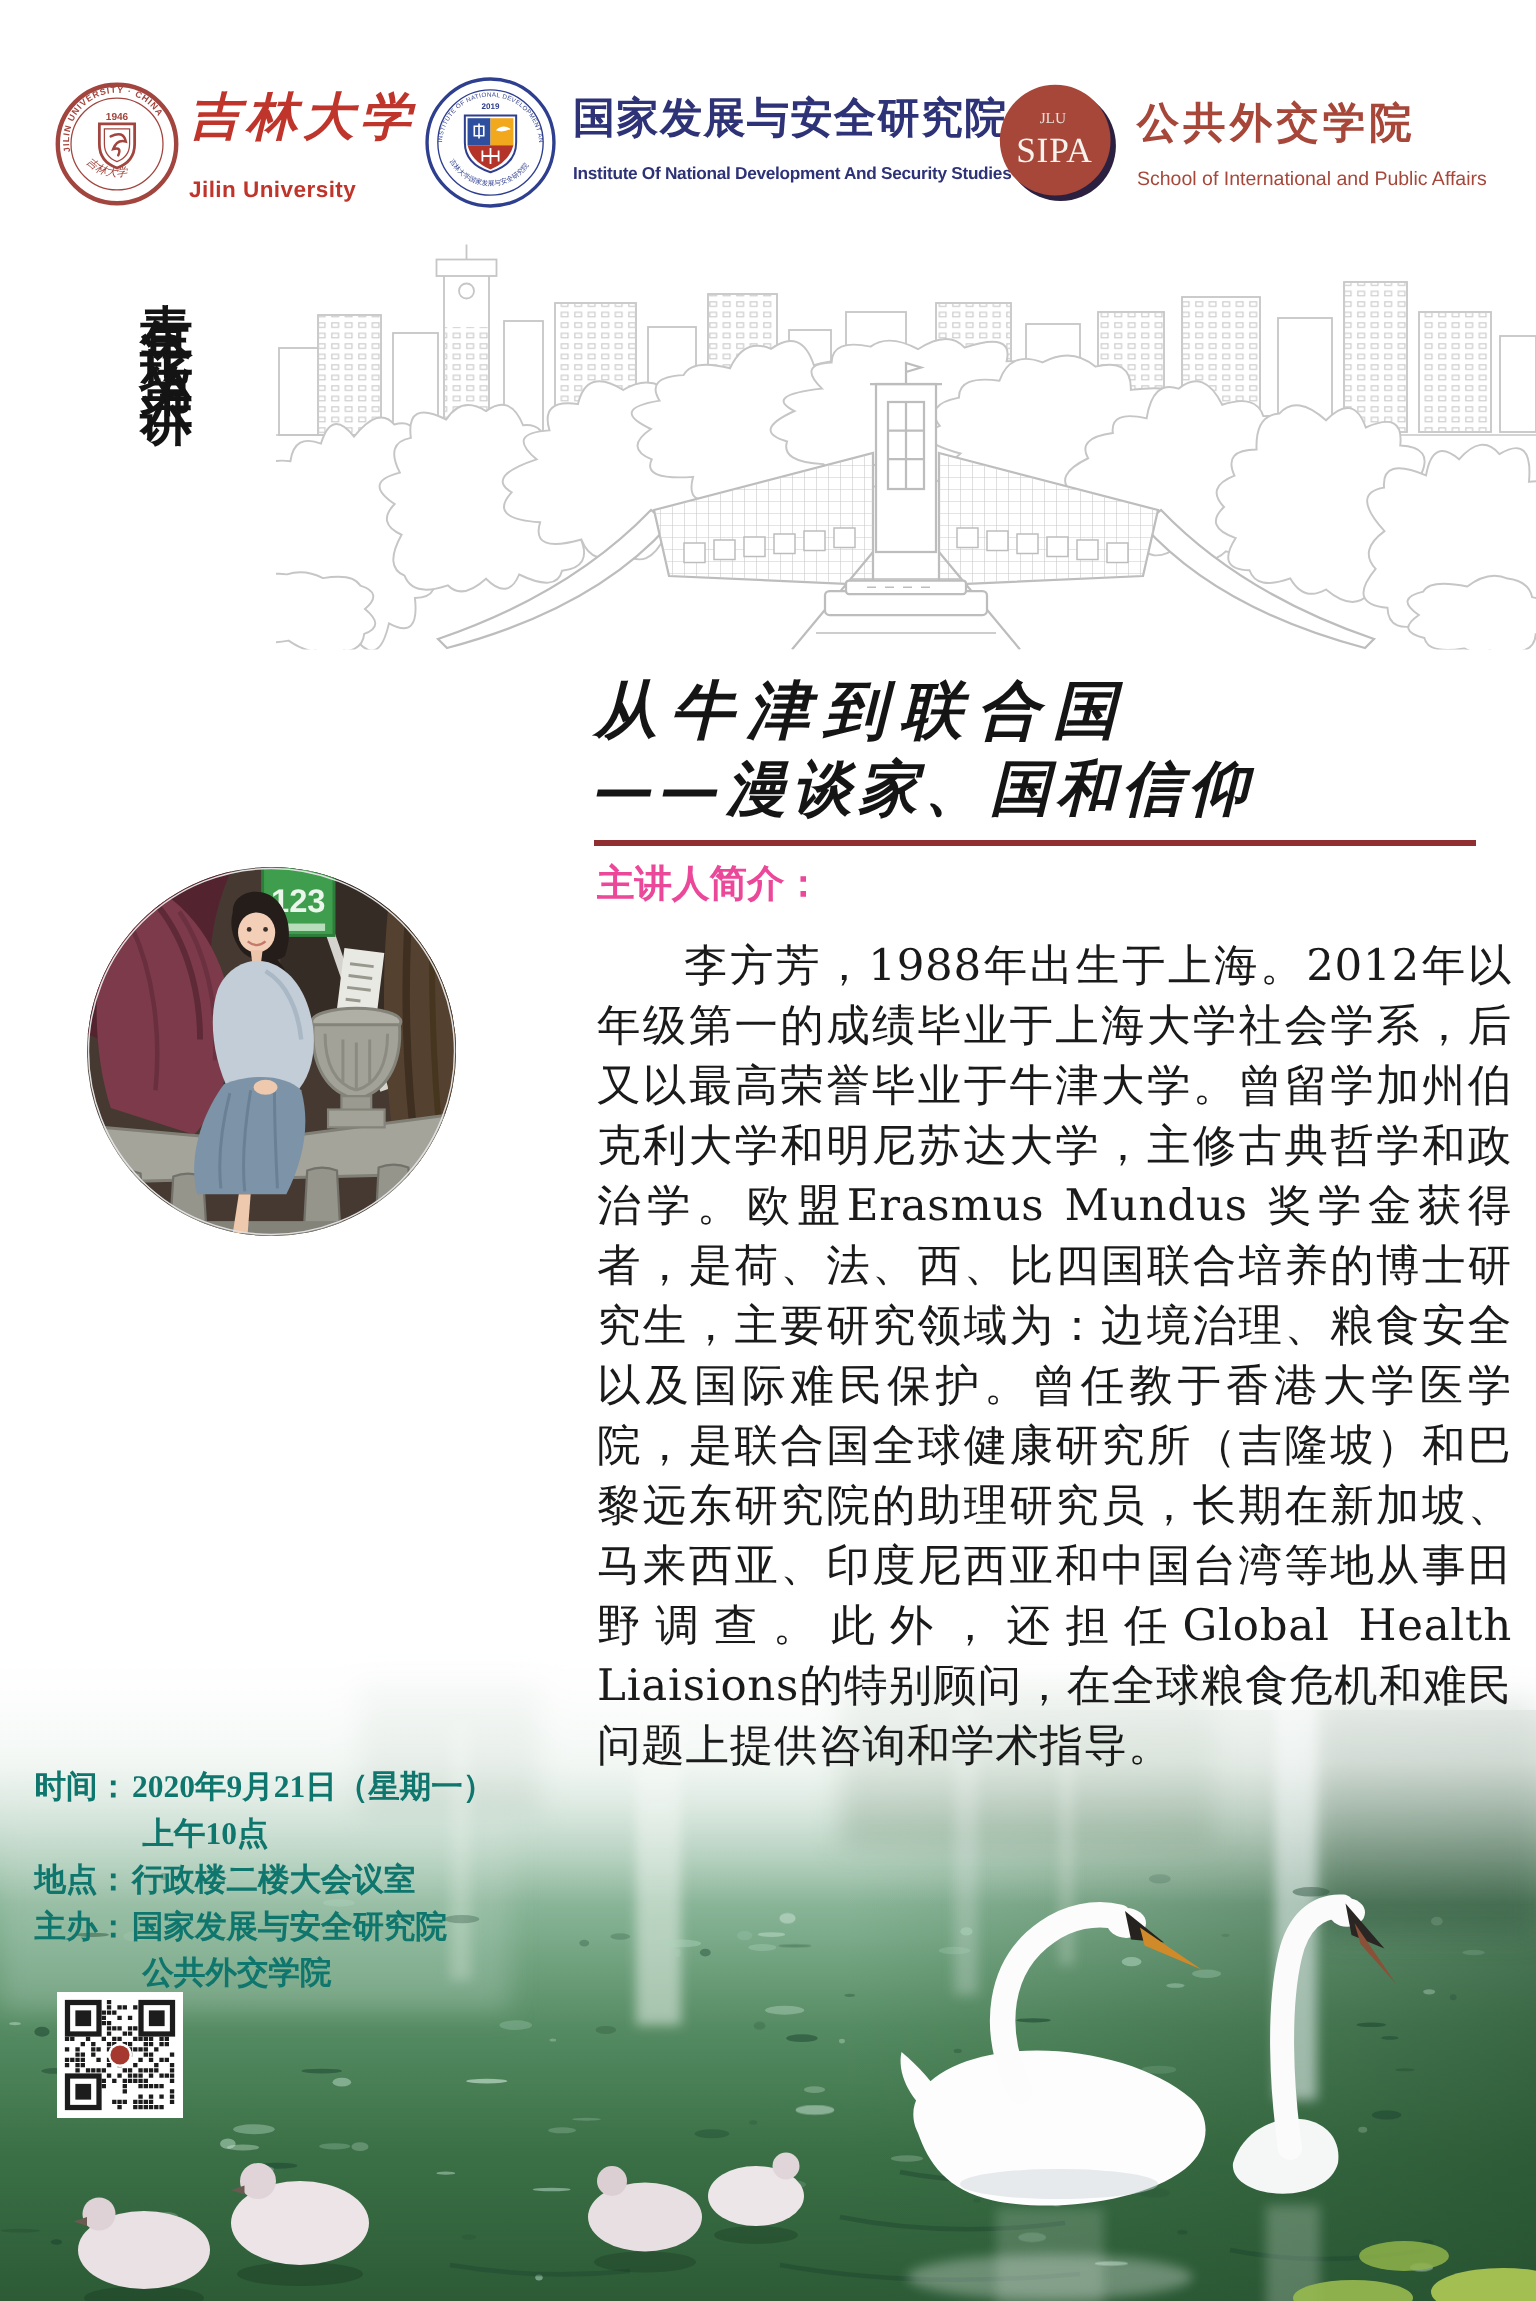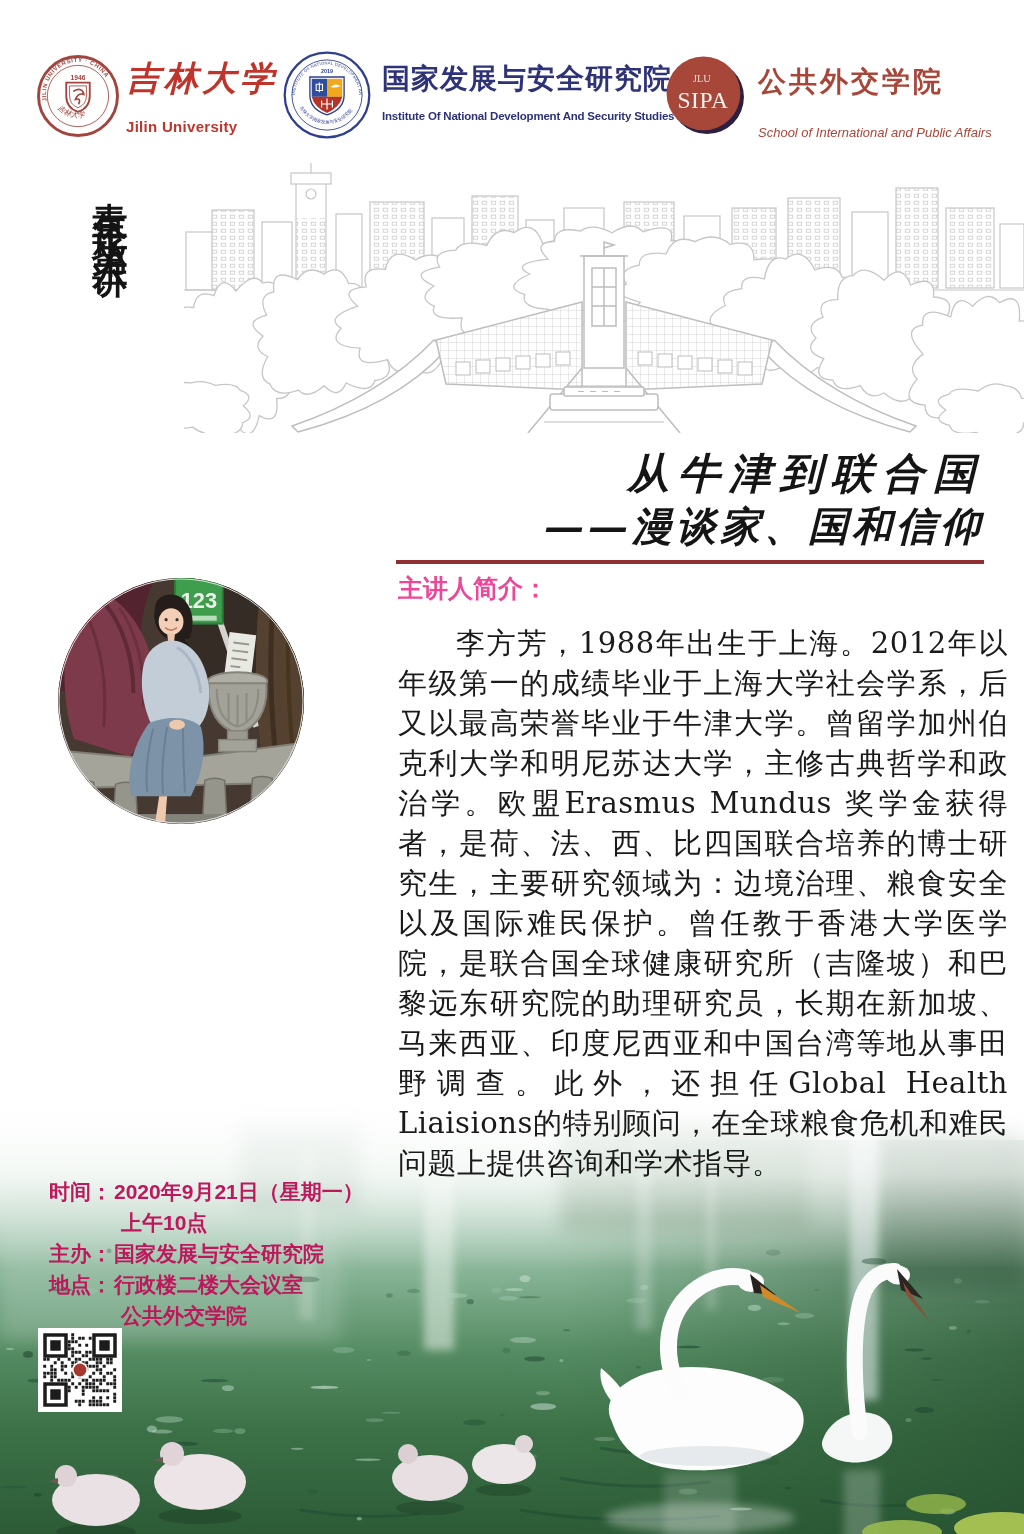--- a/index.html
+++ b/index.html
@@ -15,47 +15,47 @@
   .jlu-cn{font-family:"DejaVu Serif", serif;font-weight:900;font-style:italic;font-size:34px;
           color:#bf352b;letter-spacing:4px;line-height:40px;}
   .jlu-en{font-size:15px;font-weight:700;color:#bf352b;margin-top:20px;letter-spacing:0.3px;}
   #indss-text{left:382px;top:62px;}
   .indss-cn{font-family:"DejaVu Serif", serif;font-weight:700;font-size:28px;color:#2e3277;
             letter-spacing:1px;line-height:34px;}
   .indss-en{font-size:11.5px;font-weight:600;color:#2e3277;margin-top:14px;letter-spacing:-0.2px;}
   #sipa-text{left:758px;top:66px;}
   .sipa-cn{font-family:"DejaVu Serif", serif;font-weight:600;font-size:28px;color:#a6473a;
            letter-spacing:3px;line-height:32px;}
-  .sipa-en{font-size:13px;font-weight:500;color:#a6473a;margin-top:27px;font-style:italic;}
+  .sipa-en{font-size:13px;font-weight:500;color:#a6473a;margin-top:13px;}
   
   .banner{position:absolute;left:86px;top:174px;height:360px;
           writing-mode:vertical-rl;text-orientation:upright;
           font-family:"DejaVu Serif", serif;font-weight:900;font-size:35px;color:#141414;
           letter-spacing:10px;}
   
   #lineart{position:absolute;left:184px;top:158px;width:840px;height:275px;}
   
-  .title-block{position:absolute;left:396px;top:448px;width:588px;text-align:right;}
+  .title-block{position:absolute;left:396px;top:448px;width:588px;text-align:left;}
   .title-l1{font-family:"DejaVu Serif", serif;font-weight:800;font-style:italic;font-size:42px;
             color:#151515;letter-spacing:9px;line-height:52px;}
   .title-l2{font-family:"DejaVu Serif", serif;font-weight:800;font-style:italic;font-size:40px;
             color:#151515;letter-spacing:4px;line-height:52px;}
   .title-rule{height:4px;background:#8f2f31;margin-top:8px;}
   
   .bio-label{position:absolute;left:398px;top:572px;font-size:25px;font-weight:700;color:#ec4899;}
   .bio-text{position:absolute;left:398px;top:604px;width:610px;
             font-family:"DejaVu Serif", serif;font-size:29px;line-height:40px;color:#1a1a1a;
             text-align:justify;text-indent:2em;letter-spacing:0.5px;z-index:3;margin-top:19px;}
   
   .portrait{position:absolute;left:58px;top:578px;width:246px;height:246px;z-index:2;}
   
   .pond{position:absolute;left:0;top:1080px;width:1024px;height:454px;z-index:1;}
   
-  .event{position:absolute;left:49px;top:1176px;z-index:4;font-size:21px;font-weight:600;
-         color:#be185d;line-height:31px;}
+  .event{position:absolute;left:23px;top:1176px;z-index:4;font-size:21px;font-weight:600;
+         color:#0f766e;line-height:31px;font-family:Liberation Serif, serif;}
   .ev-row{white-space:nowrap;}
   .ev-label{display:inline-block;}
   .ev-value{display:inline-block;margin-left:2px;}
   .ev-indent{padding-left:70px;}
   
   .qr{position:absolute;left:38px;top:1328px;width:84px;height:84px;z-index:4;}
 </style>
 </head>
 <body>
 
@@ -475,24 +475,24 @@
   </svg>
 
   <div class="event">
     <div class="ev-row">
       <span class="ev-label">时间：</span><span class="ev-value">2020年9月21日（星期一）</span>
     </div>
     <div class="ev-row ev-indent">
       <span class="ev-value">上午10点</span>
     </div>
     <div class="ev-row">
-      <span class="ev-label">主办：</span><span class="ev-value">国家发展与安全研究院</span>
+      <span class="ev-label">地点：</span><span class="ev-value">行政楼二楼大会议室</span>
     </div>
     <div class="ev-row">
-      <span class="ev-label">地点：</span><span class="ev-value">行政楼二楼大会议室</span>
+      <span class="ev-label">主办：</span><span class="ev-value">国家发展与安全研究院</span>
     </div>
     <div class="ev-row ev-indent">
       <span class="ev-value">公共外交学院</span>
     </div>
   </div>
 
   <svg class="qr" viewBox="0 0 84 84">
     <rect x="0" y="0" width="84" height="84" fill="#ffffff"></rect>
     <g id="qr-modules">
         <path d="M33.25 5.25h2.9v2.9h-2.9ZM33.25 8.75h2.9v2.9h-2.9ZM40.25 8.75h2.9v2.9h-2.9ZM43.75 8.75h2.9v2.9h-2.9ZM50.75 8.75h2.9v2.9h-2.9ZM29.75 12.25h2.9v2.9h-2.9ZM33.25 12.25h2.9v2.9h-2.9ZM36.75 12.25h2.9v2.9h-2.9ZM29.75 15.75h2.9v2.9h-2.9ZM40.25 15.75h2.9v2.9h-2.9ZM47.25 15.75h2.9v2.9h-2.9ZM29.75 19.25h2.9v2.9h-2.9ZM33.25 19.25h2.9v2.9h-2.9ZM33.25 22.75h2.9v2.9h-2.9ZM36.75 22.75h2.9v2.9h-2.9ZM40.25 22.75h2.9v2.9h-2.9ZM47.25 22.75h2.9v2.9h-2.9ZM50.75 22.75h2.9v2.9h-2.9ZM33.25 26.25h2.9v2.9h-2.9ZM43.75 26.25h2.9v2.9h-2.9ZM47.25 26.25h2.9v2.9h-2.9ZM5.25 29.75h2.9v2.9h-2.9ZM8.75 29.75h2.9v2.9h-2.9ZM19.25 29.75h2.9v2.9h-2.9ZM29.75 29.75h2.9v2.9h-2.9ZM36.75 29.75h2.9v2.9h-2.9ZM40.25 29.75h2.9v2.9h-2.9ZM50.75 29.75h2.9v2.9h-2.9ZM54.25 29.75h2.9v2.9h-2.9ZM57.75 29.75h2.9v2.9h-2.9ZM61.25 29.75h2.9v2.9h-2.9ZM68.25 29.75h2.9v2.9h-2.9ZM71.75 29.75h2.9v2.9h-2.9ZM15.75 33.25h2.9v2.9h-2.9ZM22.75 33.25h2.9v2.9h-2.9ZM33.25 33.25h2.9v2.9h-2.9ZM36.75 33.25h2.9v2.9h-2.9ZM43.75 33.25h2.9v2.9h-2.9ZM47.25 33.25h2.9v2.9h-2.9ZM57.75 33.25h2.9v2.9h-2.9ZM61.25 33.25h2.9v2.9h-2.9ZM68.25 33.25h2.9v2.9h-2.9ZM71.75 33.25h2.9v2.9h-2.9ZM5.25 36.75h2.9v2.9h-2.9ZM12.25 36.75h2.9v2.9h-2.9ZM22.75 36.75h2.9v2.9h-2.9ZM26.25 36.75h2.9v2.9h-2.9ZM33.25 36.75h2.9v2.9h-2.9ZM36.75 36.75h2.9v2.9h-2.9ZM40.25 36.75h2.9v2.9h-2.9ZM47.25 36.75h2.9v2.9h-2.9ZM50.75 36.75h2.9v2.9h-2.9ZM54.25 36.75h2.9v2.9h-2.9ZM57.75 36.75h2.9v2.9h-2.9ZM64.75 36.75h2.9v2.9h-2.9ZM12.25 40.25h2.9v2.9h-2.9ZM15.75 40.25h2.9v2.9h-2.9ZM22.75 40.25h2.9v2.9h-2.9ZM47.25 40.25h2.9v2.9h-2.9ZM57.75 40.25h2.9v2.9h-2.9ZM61.25 40.25h2.9v2.9h-2.9ZM75.25 40.25h2.9v2.9h-2.9ZM5.25 43.75h2.9v2.9h-2.9ZM8.75 43.75h2.9v2.9h-2.9ZM12.25 43.75h2.9v2.9h-2.9ZM15.75 43.75h2.9v2.9h-2.9ZM26.25 43.75h2.9v2.9h-2.9ZM33.25 43.75h2.9v2.9h-2.9ZM36.75 43.75h2.9v2.9h-2.9ZM54.25 43.75h2.9v2.9h-2.9ZM61.25 43.75h2.9v2.9h-2.9ZM68.25 43.75h2.9v2.9h-2.9ZM71.75 43.75h2.9v2.9h-2.9ZM5.25 47.25h2.9v2.9h-2.9ZM12.25 47.25h2.9v2.9h-2.9ZM15.75 47.25h2.9v2.9h-2.9ZM33.25 47.25h2.9v2.9h-2.9ZM40.25 47.25h2.9v2.9h-2.9ZM50.75 47.25h2.9v2.9h-2.9ZM64.75 47.25h2.9v2.9h-2.9ZM75.25 47.25h2.9v2.9h-2.9ZM12.25 50.75h2.9v2.9h-2.9ZM19.25 50.75h2.9v2.9h-2.9ZM22.75 50.75h2.9v2.9h-2.9ZM26.25 50.75h2.9v2.9h-2.9ZM29.75 50.75h2.9v2.9h-2.9ZM43.75 50.75h2.9v2.9h-2.9ZM47.25 50.75h2.9v2.9h-2.9ZM54.25 50.75h2.9v2.9h-2.9ZM57.75 50.75h2.9v2.9h-2.9ZM61.25 50.75h2.9v2.9h-2.9ZM64.75 50.75h2.9v2.9h-2.9ZM75.25 50.75h2.9v2.9h-2.9ZM33.25 54.25h2.9v2.9h-2.9ZM40.25 54.25h2.9v2.9h-2.9ZM47.25 54.25h2.9v2.9h-2.9ZM50.75 54.25h2.9v2.9h-2.9ZM54.25 54.25h2.9v2.9h-2.9ZM61.25 54.25h2.9v2.9h-2.9ZM68.25 54.25h2.9v2.9h-2.9ZM71.75 54.25h2.9v2.9h-2.9ZM75.25 54.25h2.9v2.9h-2.9ZM29.75 57.75h2.9v2.9h-2.9ZM36.75 57.75h2.9v2.9h-2.9ZM43.75 57.75h2.9v2.9h-2.9ZM47.25 57.75h2.9v2.9h-2.9ZM50.75 57.75h2.9v2.9h-2.9ZM54.25 57.75h2.9v2.9h-2.9ZM57.75 57.75h2.9v2.9h-2.9ZM75.25 57.75h2.9v2.9h-2.9ZM29.75 61.25h2.9v2.9h-2.9ZM43.75 61.25h2.9v2.9h-2.9ZM54.25 61.25h2.9v2.9h-2.9ZM57.75 61.25h2.9v2.9h-2.9ZM61.25 61.25h2.9v2.9h-2.9ZM64.75 61.25h2.9v2.9h-2.9ZM68.25 61.25h2.9v2.9h-2.9ZM43.75 64.75h2.9v2.9h-2.9ZM75.25 64.75h2.9v2.9h-2.9ZM54.25 68.25h2.9v2.9h-2.9ZM61.25 68.25h2.9v2.9h-2.9ZM68.25 68.25h2.9v2.9h-2.9ZM75.25 68.25h2.9v2.9h-2.9ZM36.75 71.75h2.9v2.9h-2.9ZM40.25 71.75h2.9v2.9h-2.9ZM43.75 71.75h2.9v2.9h-2.9ZM50.75 71.75h2.9v2.9h-2.9ZM54.25 71.75h2.9v2.9h-2.9ZM57.75 71.75h2.9v2.9h-2.9ZM61.25 71.75h2.9v2.9h-2.9ZM75.25 71.75h2.9v2.9h-2.9ZM40.25 75.25h2.9v2.9h-2.9ZM50.75 75.25h2.9v2.9h-2.9ZM54.25 75.25h2.9v2.9h-2.9ZM57.75 75.25h2.9v2.9h-2.9ZM61.25 75.25h2.9v2.9h-2.9ZM64.75 75.25h2.9v2.9h-2.9ZM68.25 75.25h2.9v2.9h-2.9Z" fill="#1c1c1c"></path>

